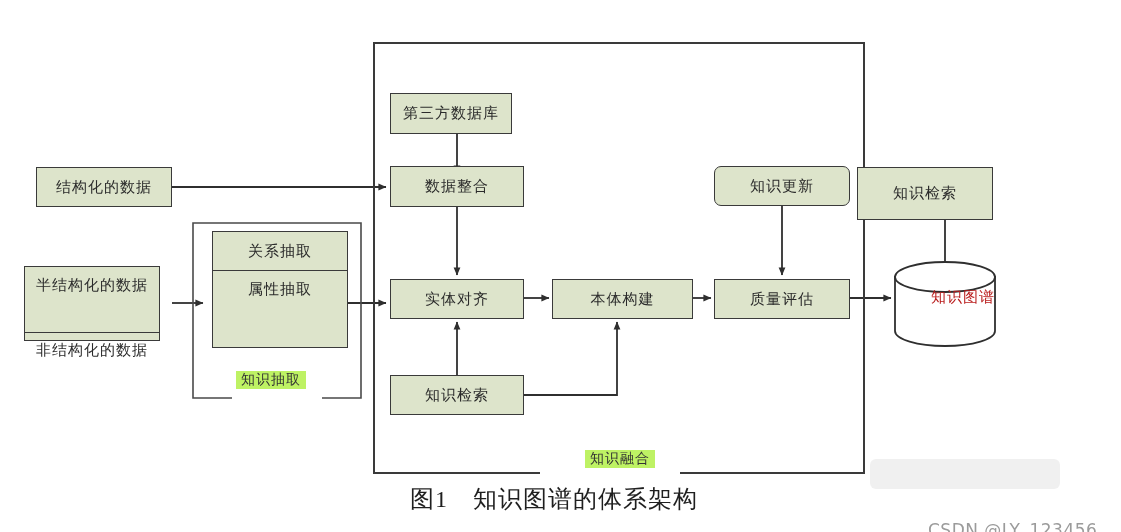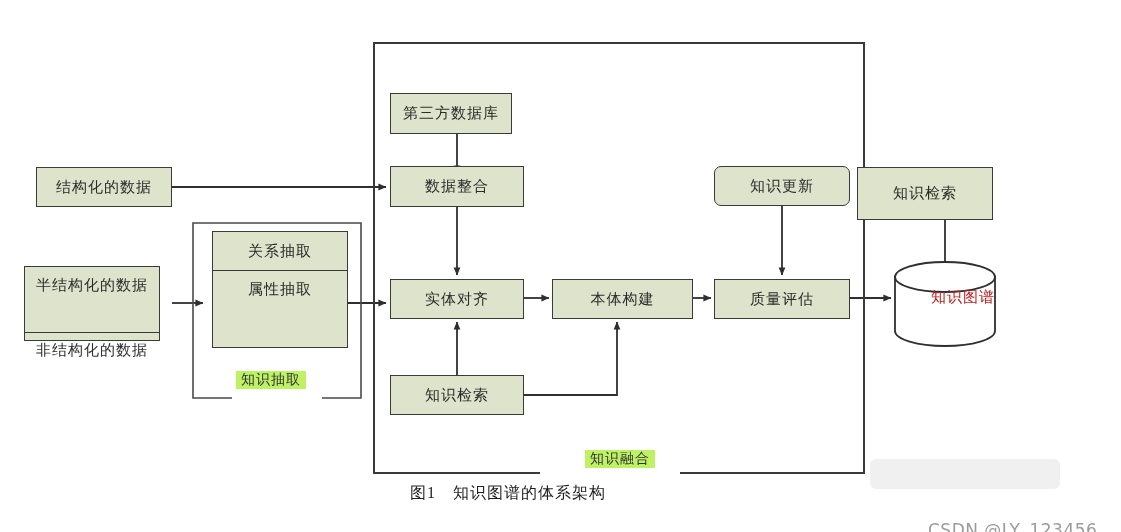--- a/index.html
+++ b/index.html
@@ -88,21 +88,21 @@
   .cyl-label {
     position: absolute;
     font-size: 15px;
     letter-spacing: 1px;
     color: #b91c1c;
     white-space: nowrap;
     text-align: right;
   }
   .caption {
     position: absolute;
-    font-size: 16px;
+    font-size: 24px;
     color: #1f1f1f;
     letter-spacing: 1px;
     white-space: nowrap;
     text-align: right;
   }
   .watermark {
     position: absolute;
     font-size: 17px;
     color: #9b9b9b;
     letter-spacing: 0.5px;

